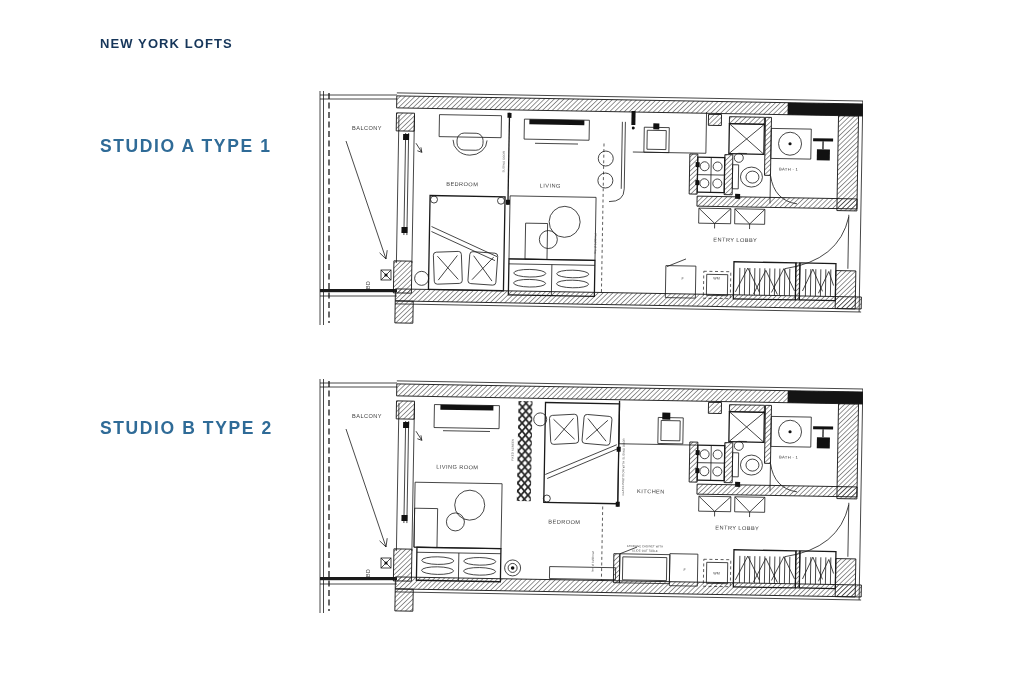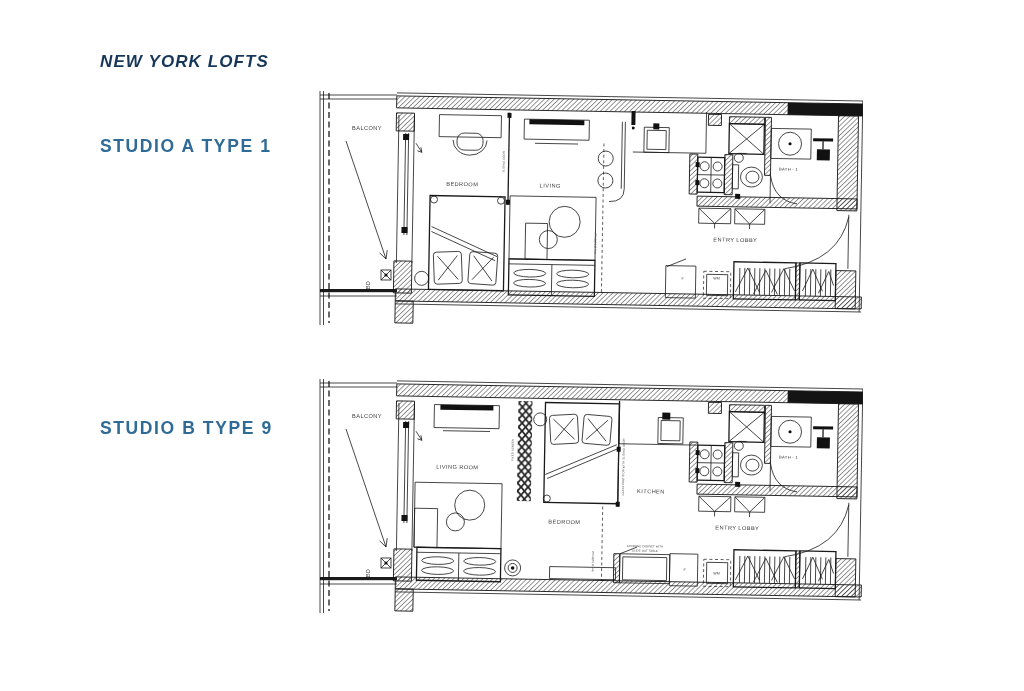--- a/index.html
+++ b/index.html
@@ -1,17 +1,17 @@
 <!DOCTYPE html>
 <html><head>
 <meta charset="utf-8">
 <style>
   html,body{margin:0;padding:0;background:#ffffff;}
   body{width:1024px;height:691px;position:relative;font-family:"Liberation Sans",sans-serif;overflow:hidden;}
-  .brand{position:absolute;left:100px;top:52px;color:#16365a;font-weight:bold;font-size:17px;letter-spacing:1.1px;font-style:italic;}
+  .brand{position:absolute;left:100px;top:36px;color:#16365a;font-weight:bold;font-size:13px;letter-spacing:1.1px;}
   .plan-title{position:absolute;color:#2f6b97;font-size:17.5px;font-weight:600;letter-spacing:1.6px;margin-top:32px;}
   #titleA{left:100px;top:104px;}
   #titleB{left:100px;top:386px;}
   .plan{position:absolute;width:545px;height:245px;}
   #planA{left:318px;top:85px;}
   #planB{left:318px;top:373px;}
   .ln{fill:none;stroke:#1a1a1a;stroke-width:0.8;}
   .ln2{fill:none;stroke:#1a1a1a;stroke-width:1.3;}
   .h{stroke:#151515;stroke-width:0.9;}
   .dash{stroke-dasharray:6 3.5;}
@@ -20,21 +20,21 @@
   .lbl{font-size:5.6px;fill:#3c3c3c;letter-spacing:0.45px;text-anchor:middle;}
   .lbl-sm{font-size:4.2px;fill:#3c3c3c;letter-spacing:0.3px;text-anchor:middle;}
   .tiny{font-size:2.8px;fill:#444;letter-spacing:0.1px;text-anchor:middle;}
   .applbl{font-size:3.6px;fill:#333;text-anchor:middle;letter-spacing:0.2px;}
 </style>
 </head>
 <body>
 
 <div class="brand">NEW YORK LOFTS</div>
 <div class="plan-title" id="titleA">STUDIO A TYPE 1</div>
-<div class="plan-title" id="titleB">STUDIO B TYPE 9</div>
+<div class="plan-title" id="titleB">STUDIO B TYPE 2</div>
 
 <svg id="planA" class="plan" viewBox="0 0 545 245">
   <defs>
     <pattern id="hatch-a" width="3.4" height="3.4" patternTransform="rotate(45 0 0)" patternUnits="userSpaceOnUse">
       <line x1="0" y1="0" x2="0" y2="3.4" stroke="#2b2b2b" stroke-width="1"></line>
     </pattern>
   </defs>
 
   <g>
     <line class="ln" x1="2" y1="6" x2="2" y2="240"></line>

